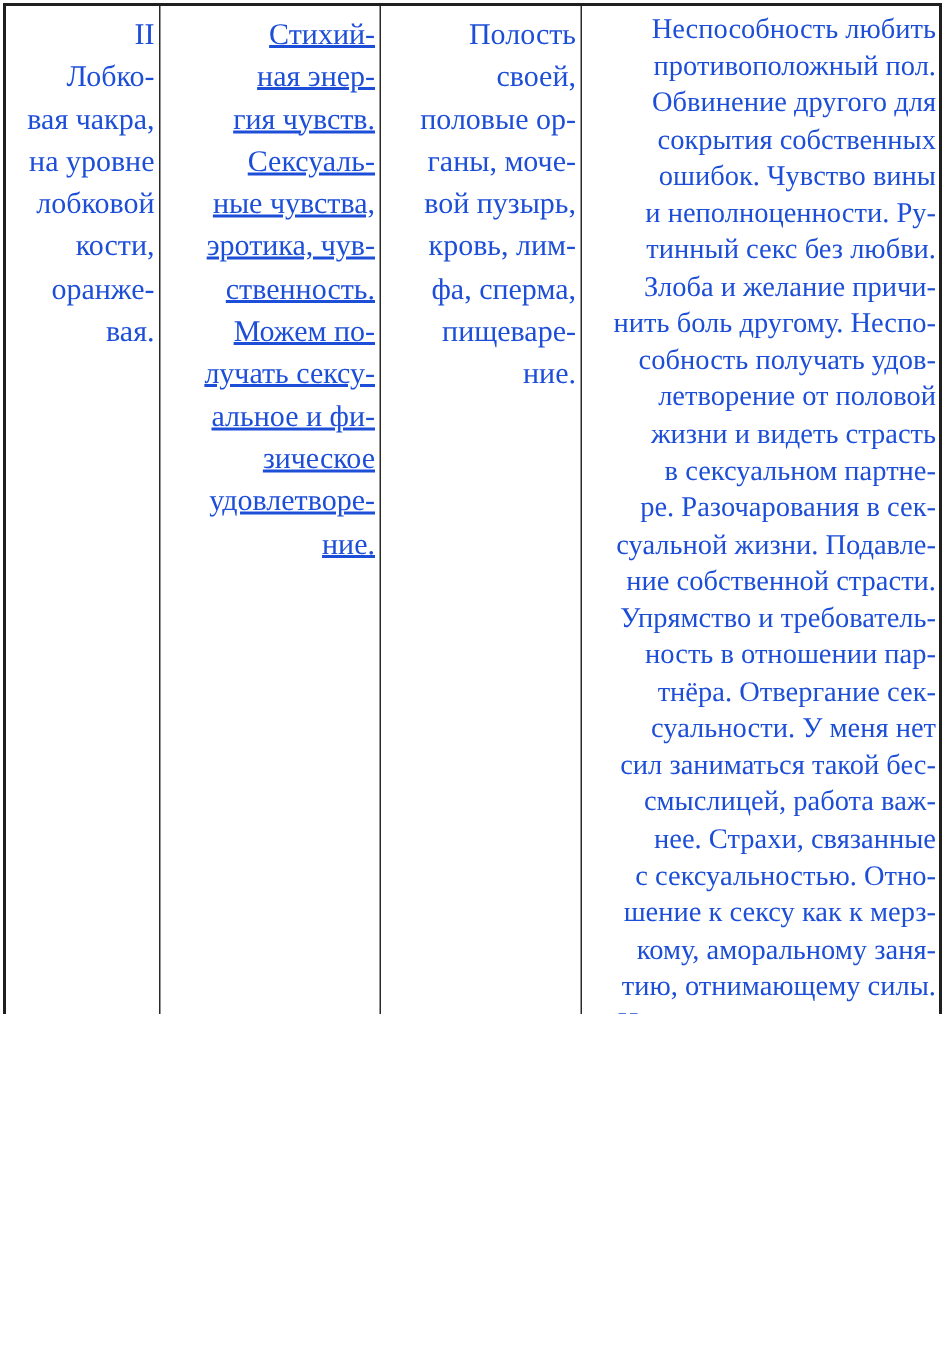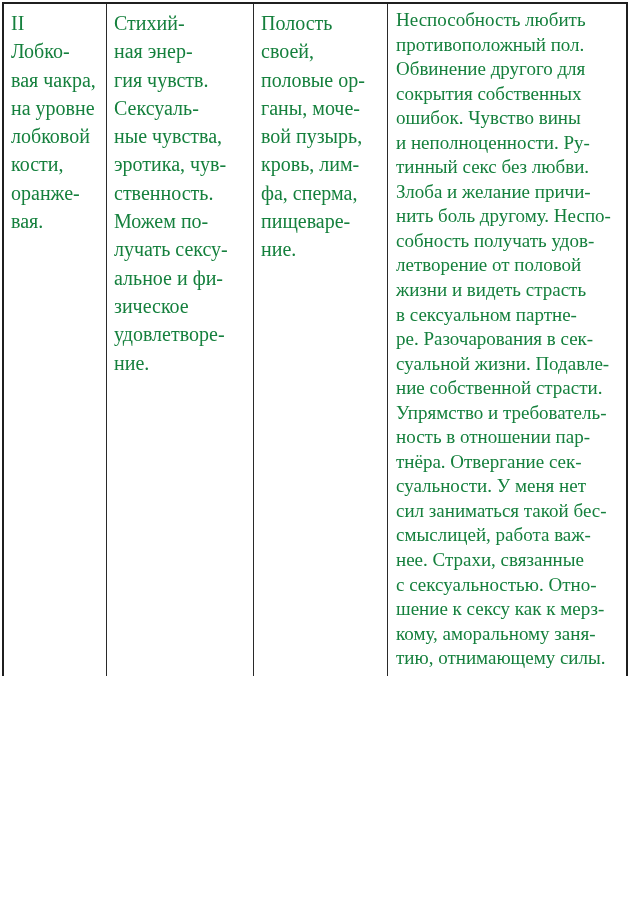--- a/index.html
+++ b/index.html
@@ -6,22 +6,23 @@
     margin: 0;
     padding: 0;
     background: #ffffff;
   }
   .page {
     position: relative;
     width: 631px;
     height: 676px;
     background: #ffffff;
     font-family: "Liberation Serif", "DejaVu Serif", serif;
-    color: #15803d;
+    color: #1d4ed8;
     overflow: hidden;
+    text-align: right;
   }
   .chakra-table {
     position: absolute;
     left: 2px;
     top: 2px;
     width: 626px;
     height: 893px;
     box-sizing: border-box;
     border: 2px solid #1f1f1f;
     border-bottom-width: 3px;
@@ -36,21 +37,21 @@
   }
   .cell.with-divider {
     border-right: 1.5px solid #2a2a2a;
   }
   .col-narrow {
     font-size: 20px;
     line-height: 28.3px;
     padding: 5px 3px 0 7px;
   }
   .col-chakra { width: 103px; }
-  .col-energy { width: 147px; }
+  .col-energy { width: 147px; text-decoration: underline; }
   .col-organs { width: 134px; }
   .col-blocks {
     flex: 1;
     font-size: 19px;
     line-height: 24.55px;
     padding: 4px 2px 0 8px;
   }
 </style>
 </head>
 <body>

